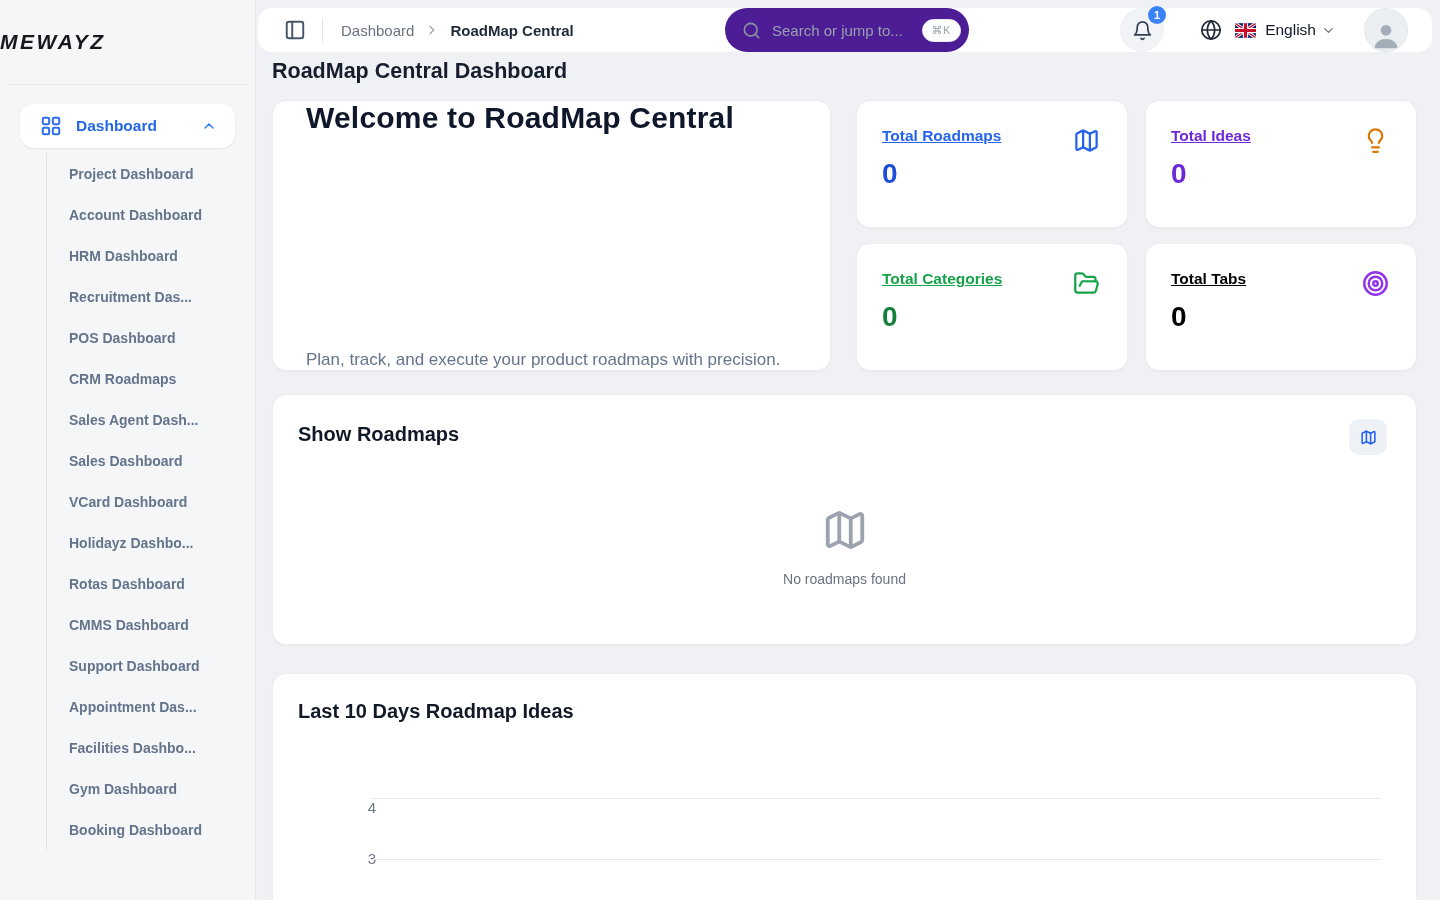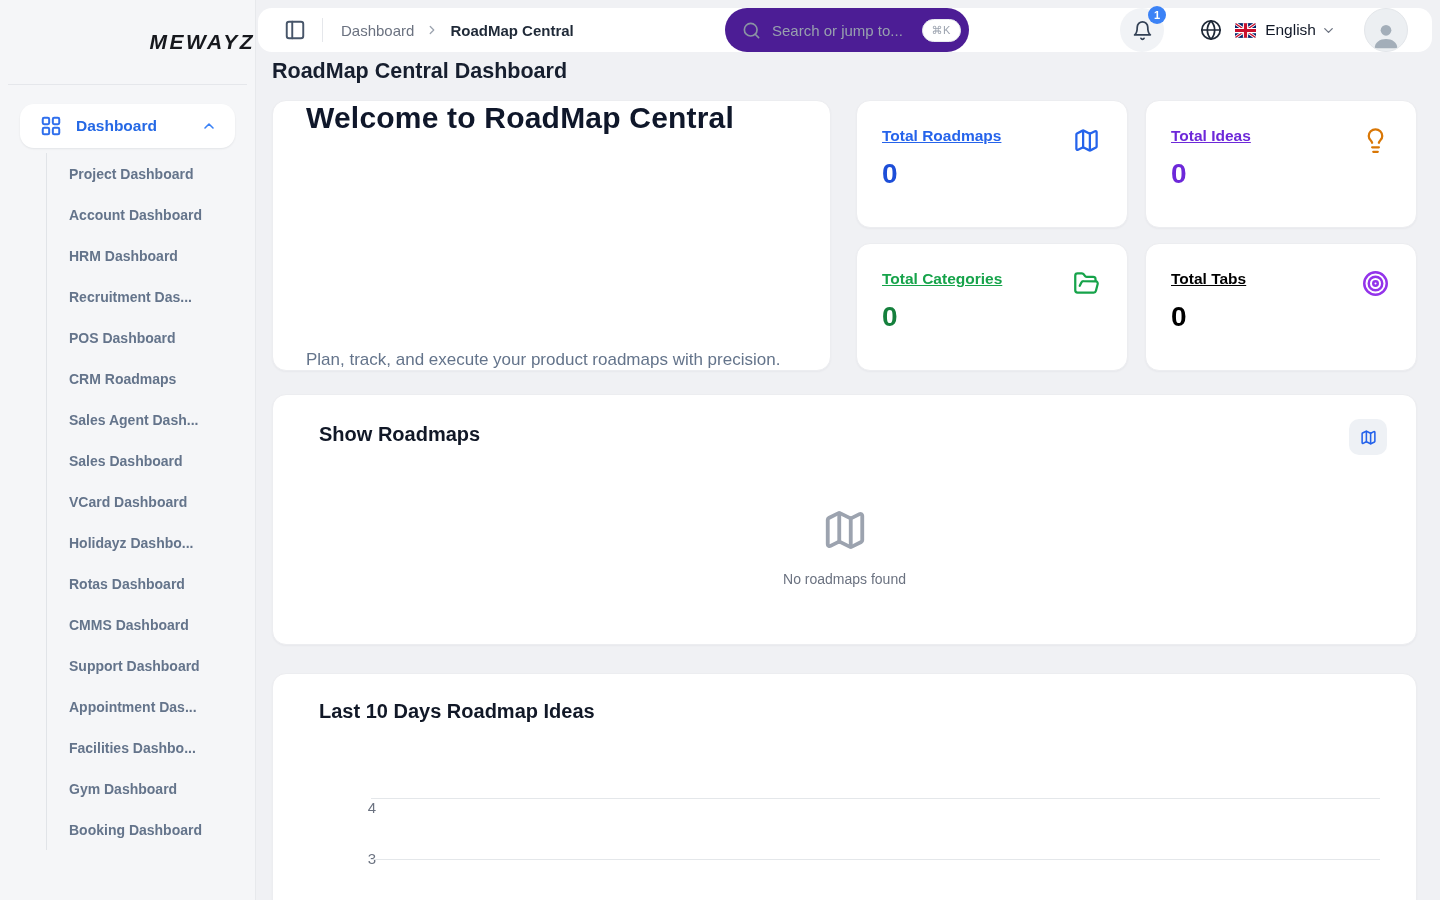--- a/index.html
+++ b/index.html
@@ -12,21 +12,21 @@
   }
   svg { display:block; }
 
   
   .sidebar {
     width:256px; min-width:256px; height:900px;
     background:#f5f6f8;
     border-right:1px solid #e7e9ec;
     overflow:hidden;
   }
-  .logo-wrap { height:84px; display:flex; align-items:center; justify-content:flex-end; }
+  .logo-wrap { height:84px; display:flex; align-items:center; justify-content:flex-start; }
   .logo {
     font-size:21px; font-weight:900; font-style:italic;
     letter-spacing:2.5px; color:#16181d;
   }
   .sidebar-divider { border-top:1px solid #e5e7eb; margin:0 8px; }
   .menu-pill {
     margin:19px 20px 0 20px; height:44px;
     background:#ffffff; border-radius:14px;
     box-shadow:0 1px 2px rgba(16,24,40,.08);
     display:flex; align-items:center; padding:0 18px 0 20px;
@@ -120,21 +120,21 @@
   .c-blue   { color:#2563eb; }
   .c-blue-v { color:#1d4ed8; }
   .c-amber  { color:#6d28d9; }
   .c-amber-i{ color:#d97706; }
   .c-green  { color:#16a34a; }
   .c-green-v{ color:#15803d; }
   .c-purple { color:#000000; }
   .c-purple-i{ color:#9333ea; }
 
   .roadmaps-card { margin-top:23px; height:251px; position:relative; padding:28px 29px 0 25px; }
-  .section-title { font-size:20px; font-weight:800; color:#111827;margin-left:21px; }
+  .section-title { font-size:20px; font-weight:800; color:#111827; }
   .map-tool-btn {
     position:absolute; top:24px; right:29px;
     width:38px; height:36px; border-radius:10px; background:#eef1f5;
     display:flex; align-items:center; justify-content:center;
     color:#2563eb; cursor:pointer;
   }
   .empty-state { position:absolute; left:0; right:0; top:112px; text-align:center; }
   .empty-state .big-map { color:#9ca3af; display:inline-block; }
   .empty-text { margin-top:14px; font-size:14px; color:#6b7280; }
 

